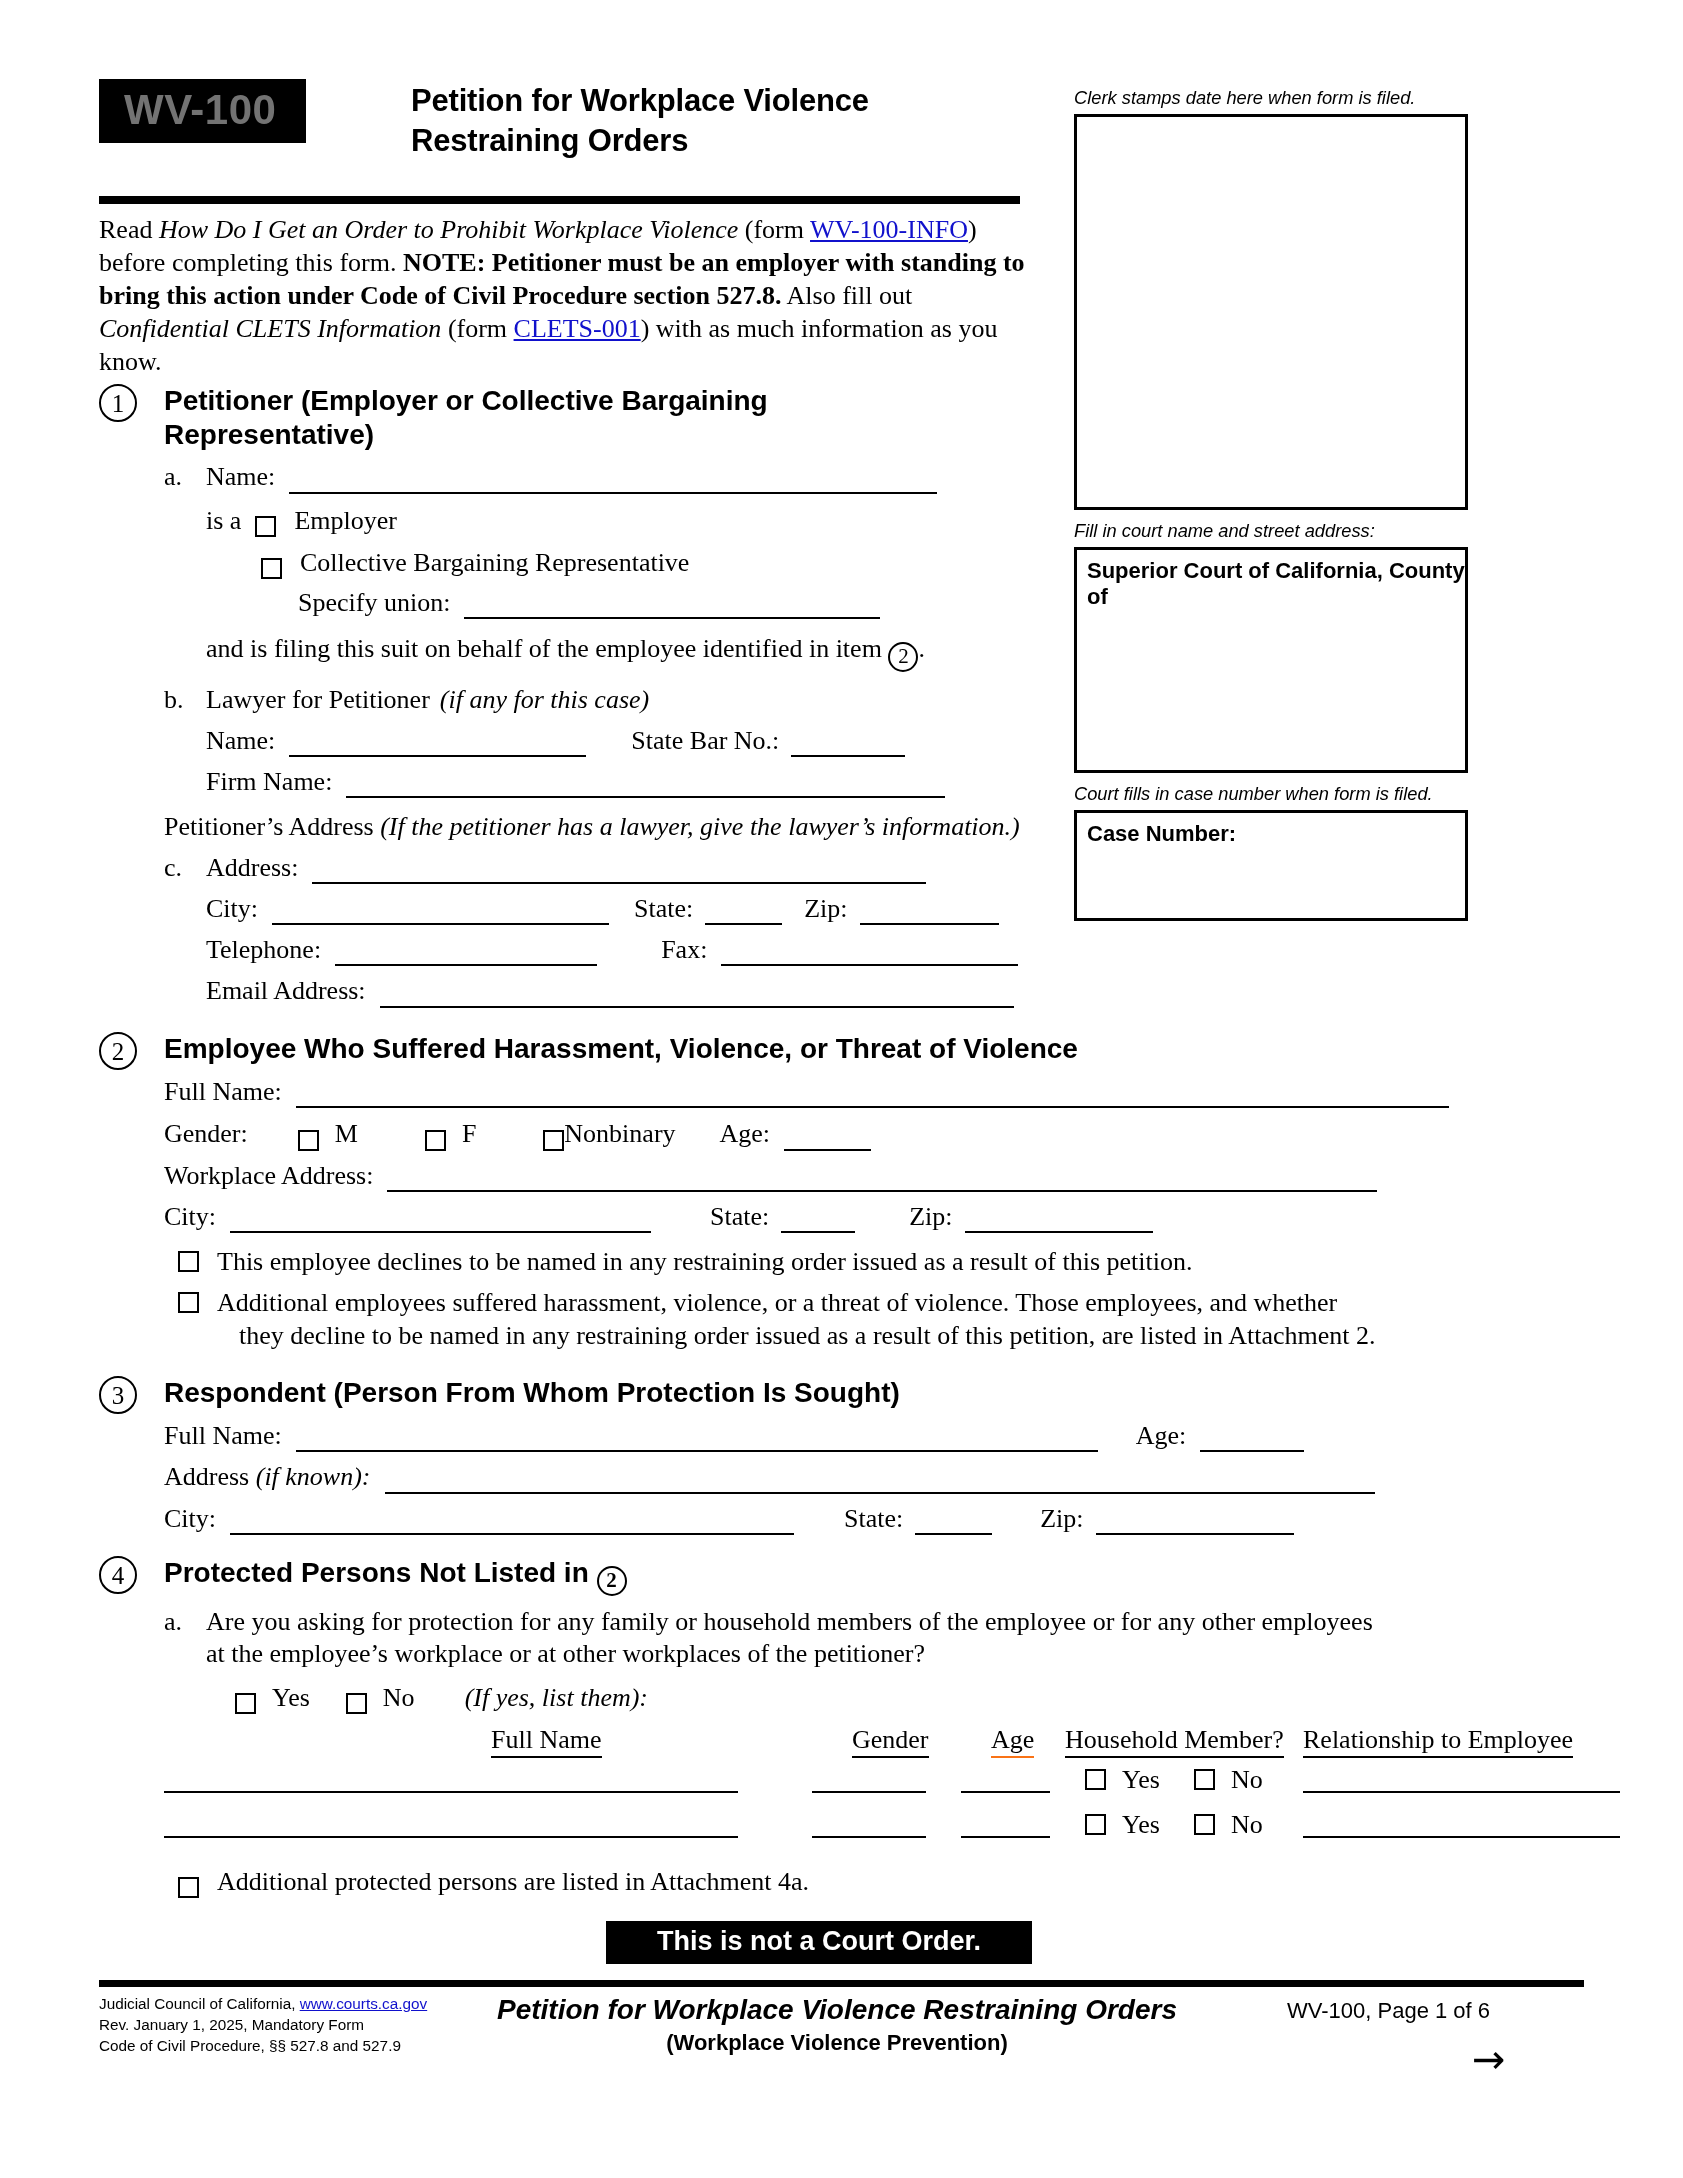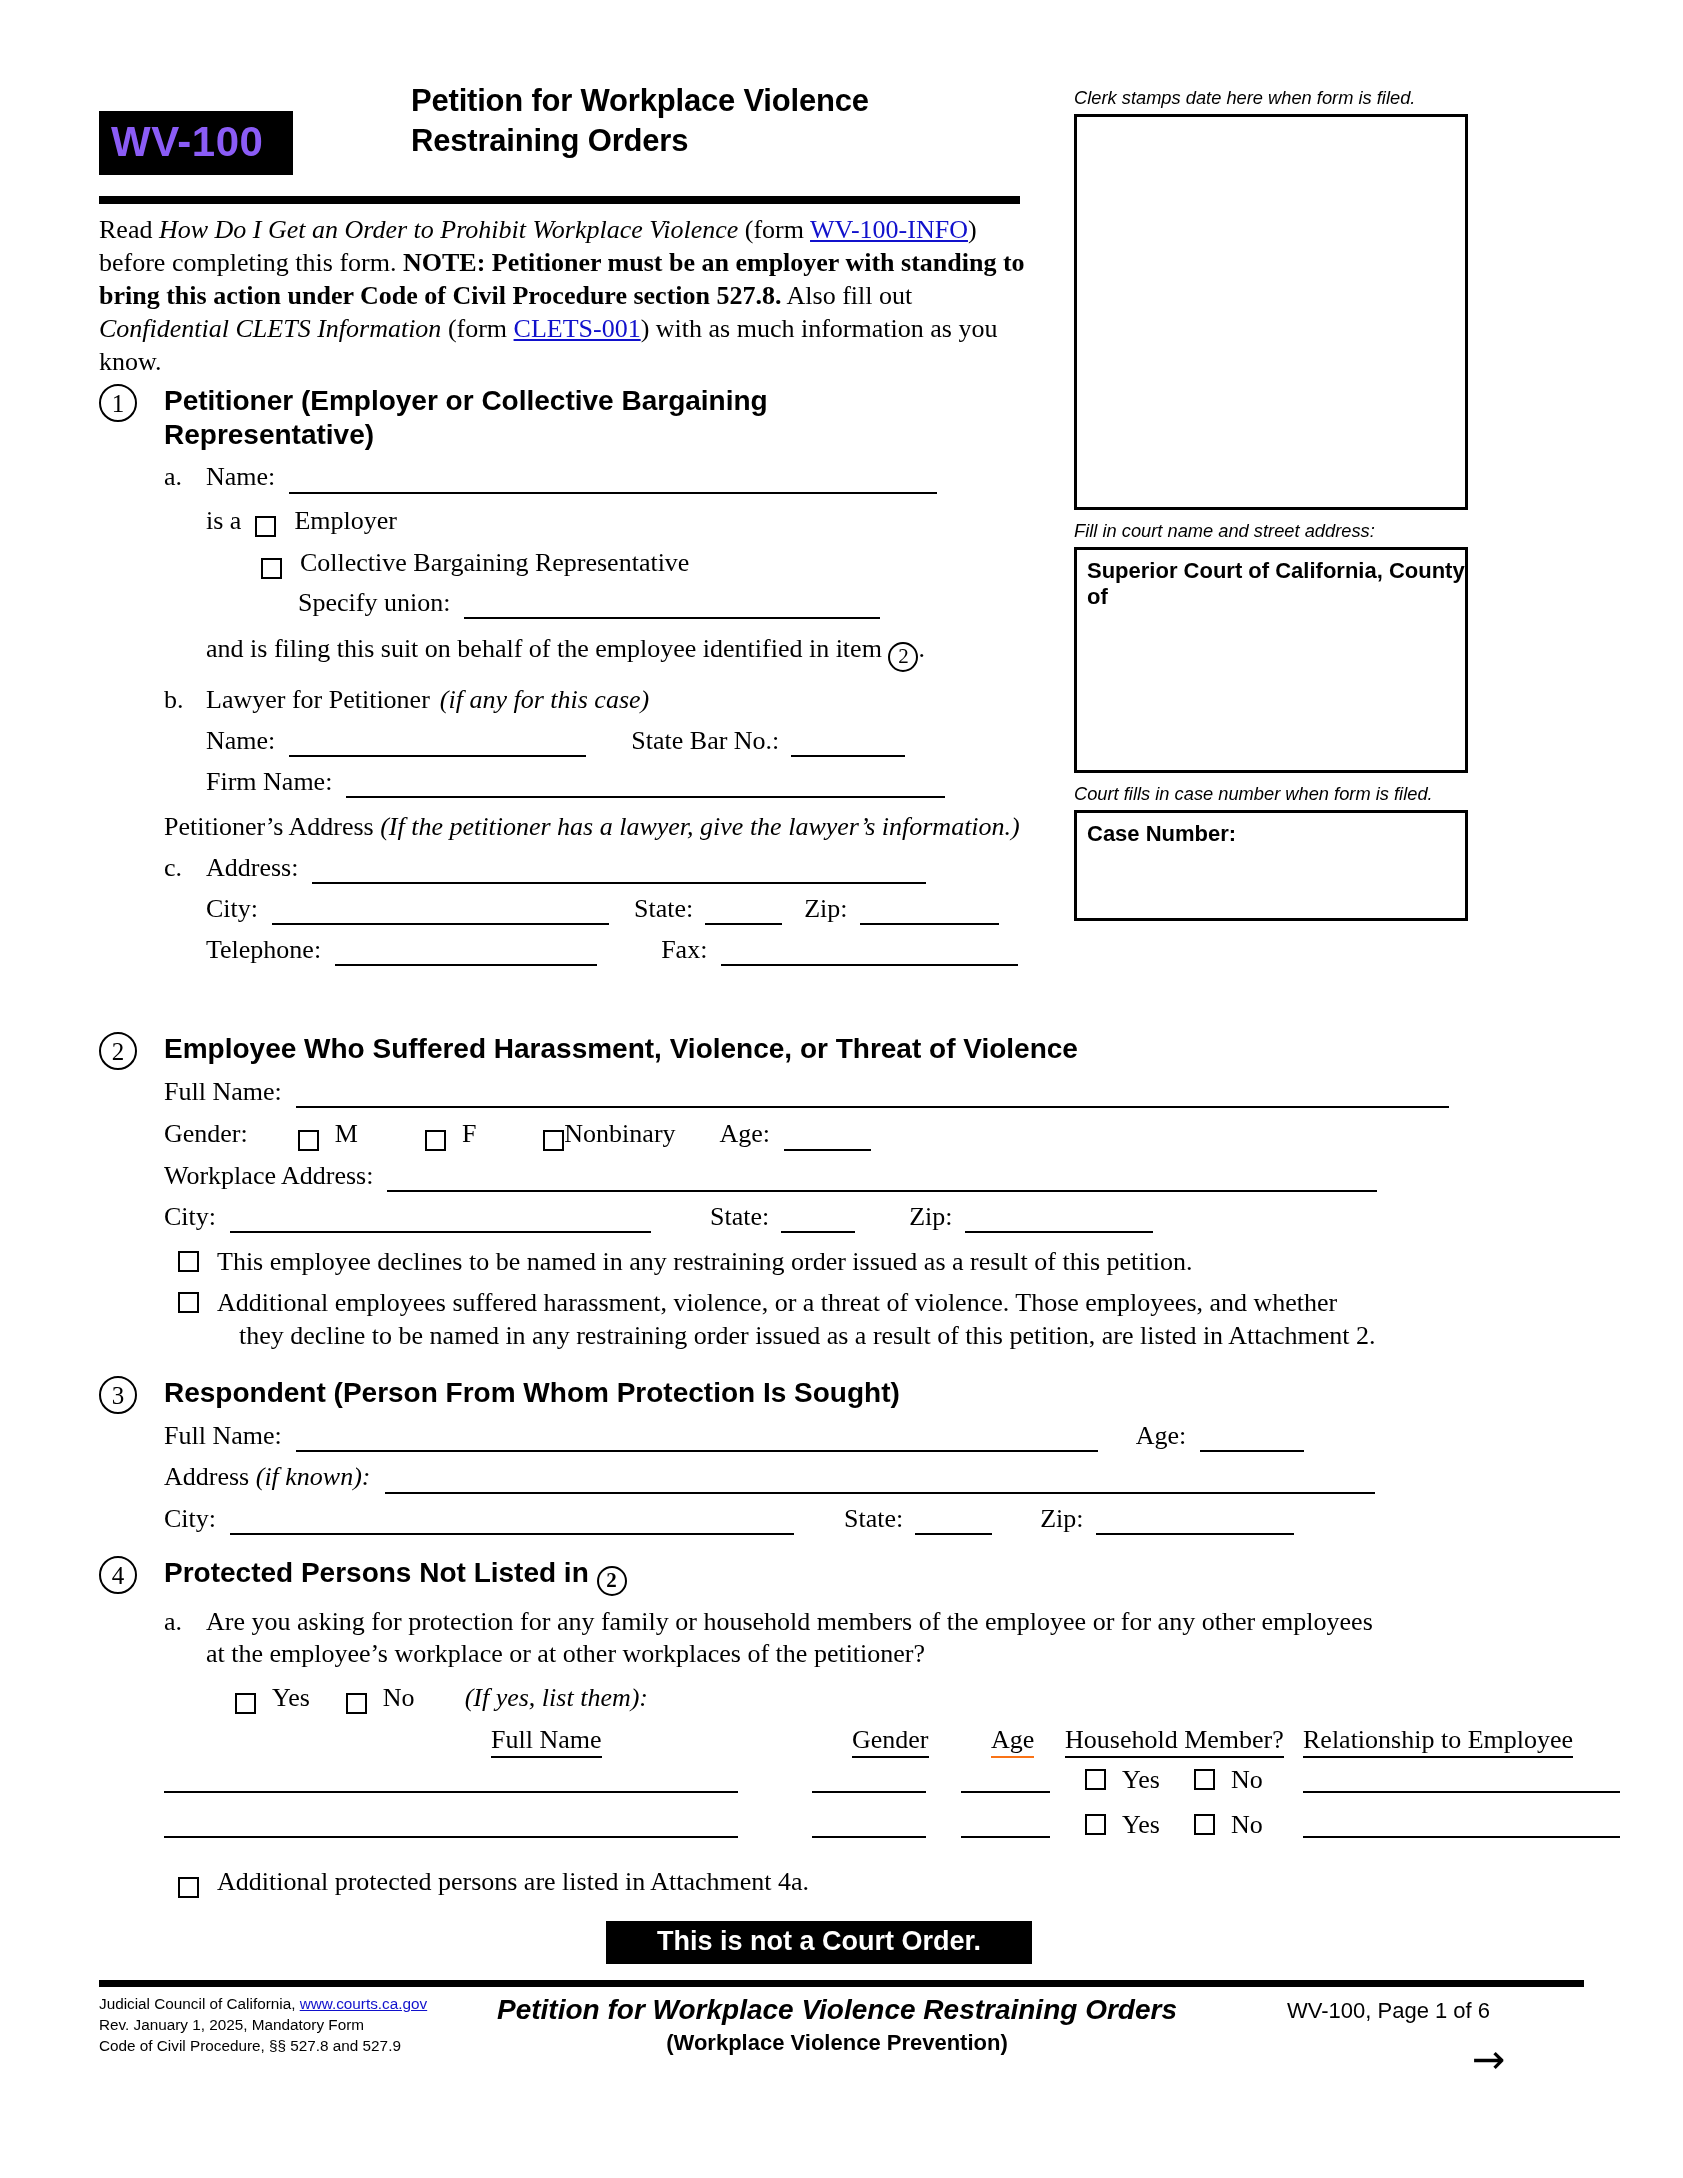--- a/index.html
+++ b/index.html
@@ -20,23 +20,23 @@
   .circ-sm{display:inline-flex;align-items:center;justify-content:center;
       width:30px;height:30px;border:2.2px solid #000;border-radius:50%;
       font-family:"Liberation Serif",serif;font-size:21px;line-height:1;
       vertical-align:-6px;box-sizing:border-box;}
 
   
   .rule{display:inline-block;border-bottom:2.2px solid #000;height:1px;vertical-align:4px;}
 
   
   .hdr{position:absolute;left:99px;top:79px;width:921px;}
-  .formbadge{display:inline-block;background:#000;color:#8b5cf6;
+  .formbadge{display:inline-block;background:#000;color:#737373;
       font-family:"Liberation Sans",sans-serif;font-weight:bold;font-size:42px;
-      padding:10px 30px 12px 12px;letter-spacing:0.5px;line-height:1;margin-top:32px;}
+      padding:10px 30px 12px 25px;letter-spacing:0.5px;line-height:1;}
   .hdrtitle{position:absolute;left:312px;top:2px;font-family:"Liberation Sans",sans-serif;
       font-weight:bold;font-size:31px;line-height:1.30;letter-spacing:-0.2px;}
   .hdrbar{position:absolute;left:99px;top:196px;width:921px;height:8px;background:#000;}
 
   
   .intro{position:absolute;left:99px;top:213px;width:936px;
       font-size:26px;line-height:1.27;text-align:left;}
 
   
   .rcol{position:absolute;left:1074px;top:87px;width:394px;}
@@ -177,20 +177,24 @@
         <span class="rule" style="width:139px;margin-left:12px;"></span>
       </div>
 
       <div class="row" style="margin-left:42px;margin-top:9px;">
         <span class="lbl">Telephone:</span>
         <span class="rule" style="width:262px;margin-left:14px;"></span>
         <span class="lbl" style="margin-left:64px;">Fax:</span>
         <span class="rule" style="width:297px;margin-left:14px;"></span>
       </div>
 
+      <div class="row" style="margin-left:42px;margin-top:9px;">
+        <span class="lbl">Email Address:</span>
+        <span class="rule" style="width:634px;margin-left:14px;"></span>
+      </div>
     </div>
   </div>
 
   <div class="sec" style="left:99px;top:1032px;width:1475px;">
     <div class="numcol">
       <span class="circnum">2</span>
     </div>
     <div class="bodycol">
       <div class="sechead">Employee Who Suffered Harassment, Violence, or Threat of Violence</div>
 

